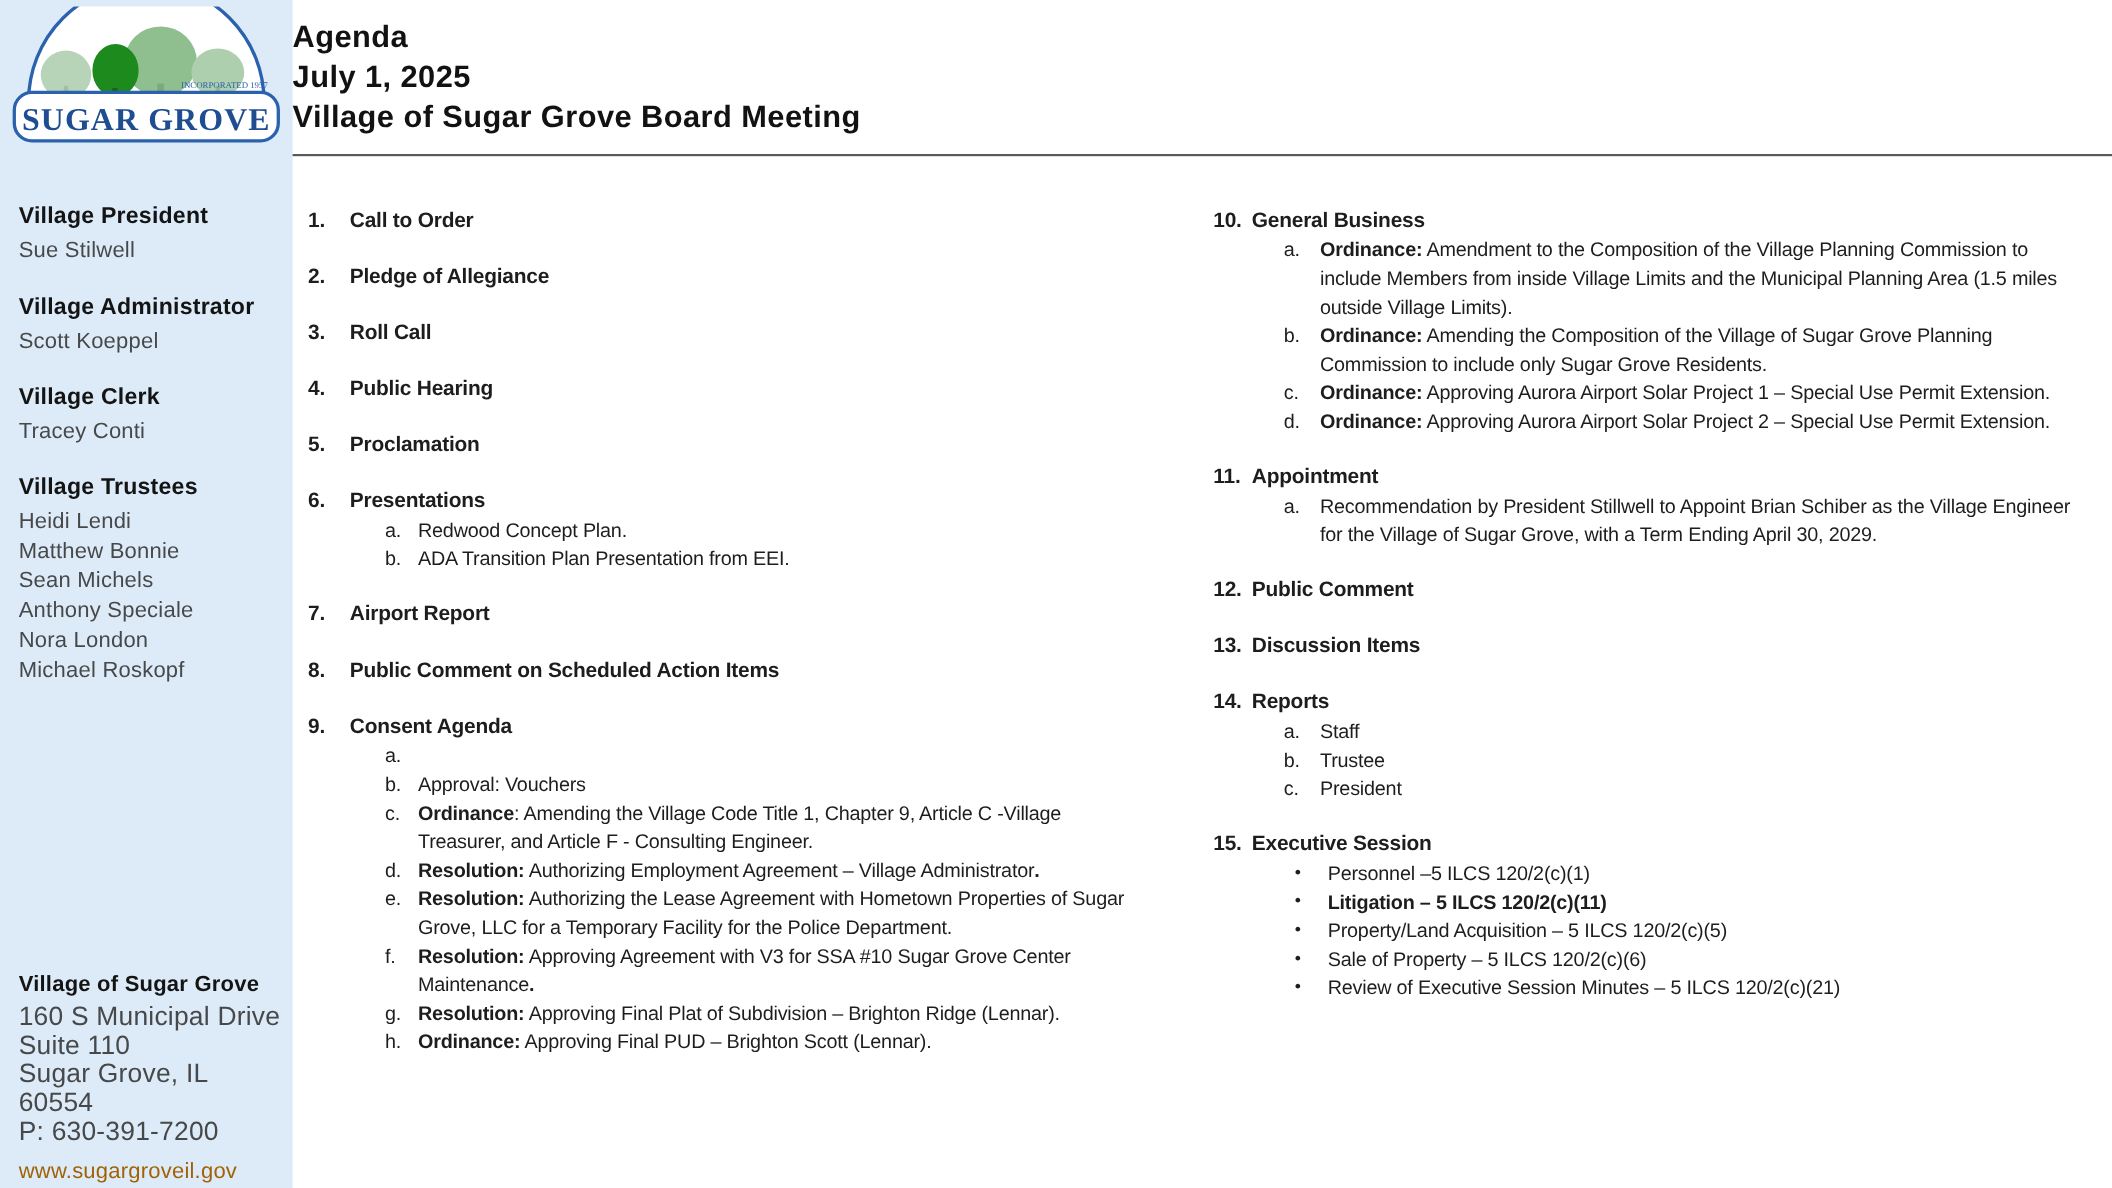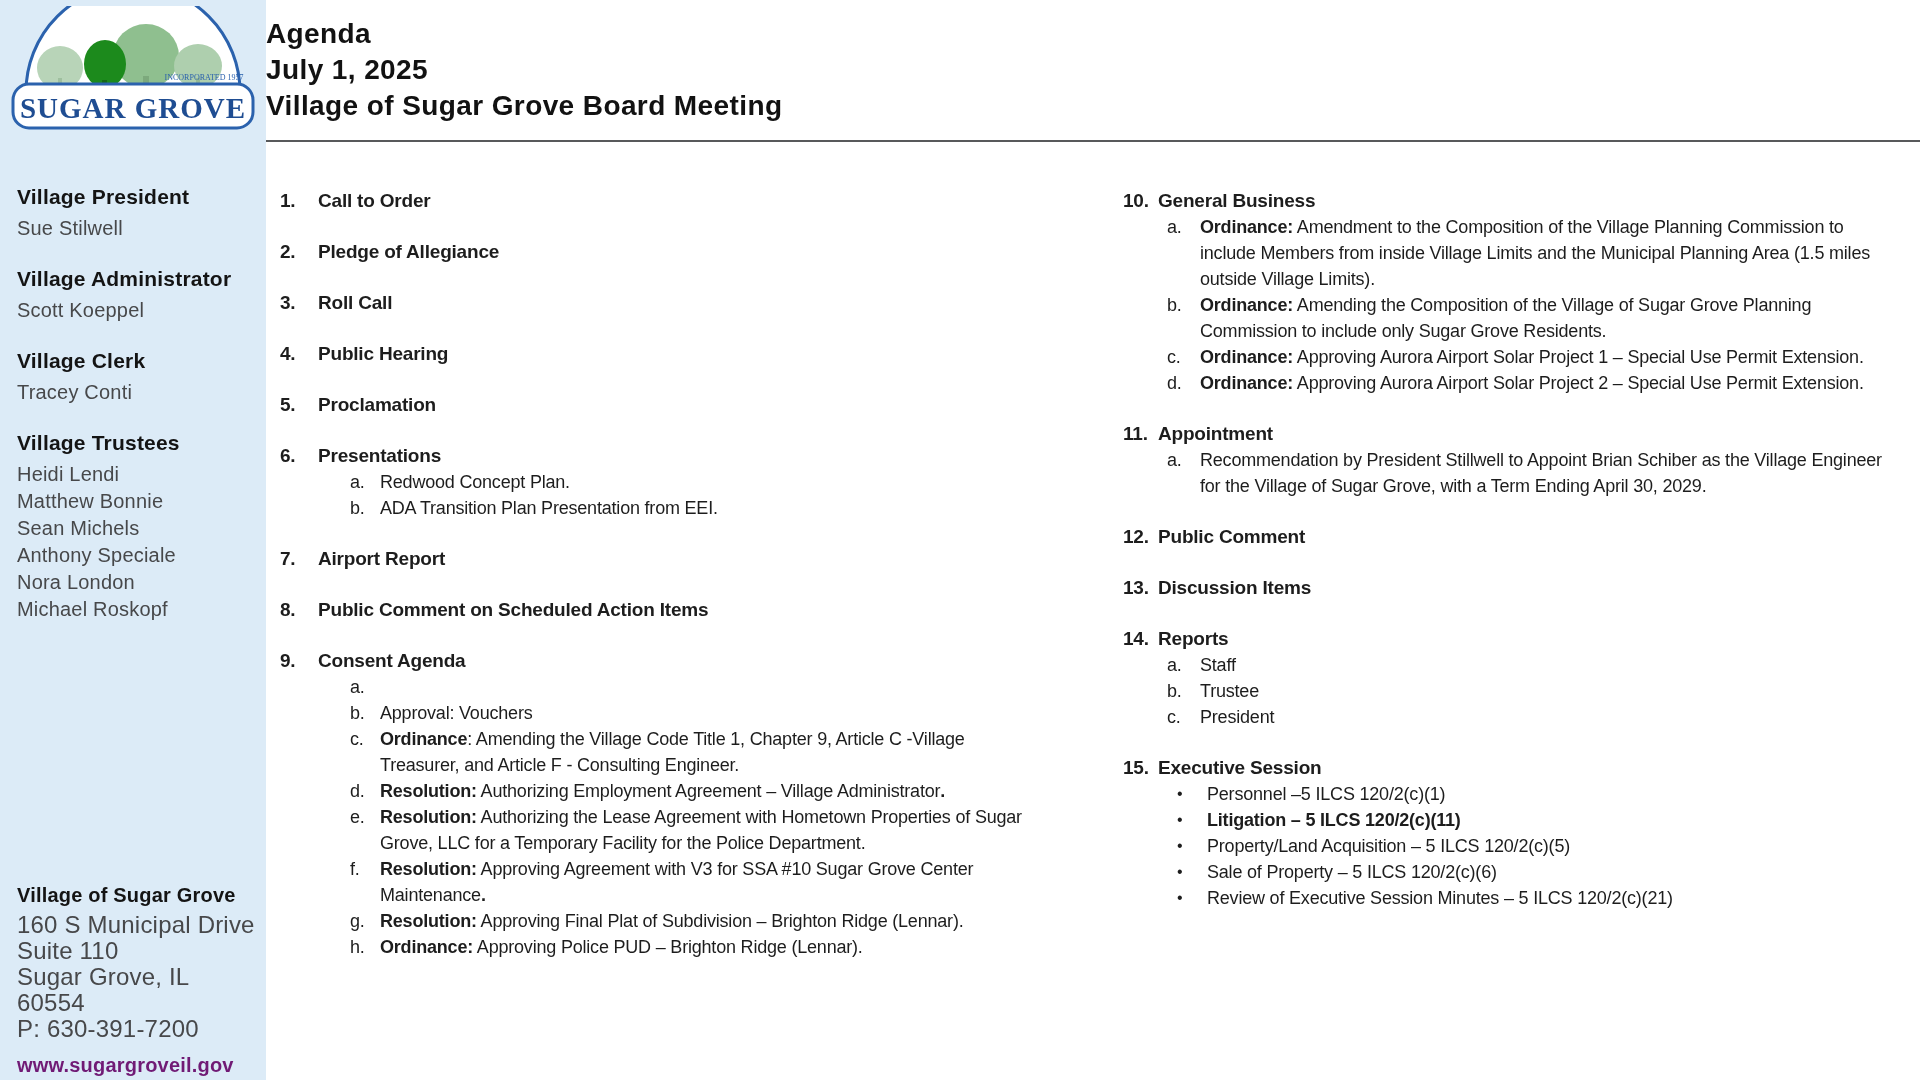--- a/index.html
+++ b/index.html
@@ -18,33 +18,33 @@
   
   .sidebar{position:absolute;left:0;top:0;width:266px;height:1080px;background:var(--sidebar-bg);}
   .logo{position:absolute;left:8px;top:6px;width:250px;height:128px;}
   .officials{position:absolute;left:17px;top:184px;width:240px;}
   .group{margin-bottom:24px;}
   .group-title{font-weight:bold;font-size:21px;line-height:26px;color:#141414;margin-bottom:5px;letter-spacing:.2px;}
   .group-name{font-size:20px;line-height:27px;color:var(--muted);letter-spacing:.2px;}
   .contact{position:absolute;left:17px;top:882px;width:240px;}
   .contact-org{font-weight:bold;font-size:20px;line-height:26px;color:#141414;margin-bottom:4px;letter-spacing:.2px;}
   .contact-line{font-size:24px;line-height:26px;color:var(--muted);letter-spacing:.2px;}
-  .contact-web{font-weight:bold;font-size:20px;line-height:26px;color:#701a75;margin-top:10px;letter-spacing:.2px;}
+  .contact-web{font-weight:normal;font-size:20px;line-height:26px;color:#a16207;margin-top:10px;letter-spacing:.2px;}
   
   .header{position:absolute;left:266px;right:0;top:16px;font-weight:bold;}
   .header div{font-size:28px;line-height:36px;letter-spacing:.4px;color:#121212;}
   .rule{position:absolute;left:266px;right:0;top:140px;height:2px;background:var(--rule);}
   
   .col{position:absolute;top:188px;}
   .col-left{left:280px;width:765px;}
   .col-right{left:1103px;width:805px;}
   .item{margin-bottom:25px;}
   .item-head{display:flex;font-weight:bold;font-size:19px;line-height:26px;letter-spacing:-.2px;}
   .col-left .num{flex:0 0 38px;}
-  .col-right .num{flex:0 0 35px;margin-left:20px;}
+  .col-right .num{flex:0 0 35px;}
   .sub{display:flex;font-size:18px;line-height:26px;letter-spacing:-.2px;}
   .col-left .sub{padding-left:70px;}
   .col-right .sub{padding-left:64px;}
   .col-left .sub-label{flex:0 0 30px;}
   .col-right .sub-label{flex:0 0 33px;}
   .col-left .sub-text{max-width:650px;}
   .col-right .sub-text{max-width:698px;}
   .bullet-row{display:flex;font-size:18px;line-height:26px;letter-spacing:-.2px;padding-left:74px;}
   .bullet-dot{flex:0 0 30px;font-size:16px;}
   .bullet-text{max-width:690px;}
@@ -205,21 +205,21 @@
           <div class="sub">
             <span class="sub-label">f.</span>
             <span class="sub-text"><b>Resolution:</b><span> Approving Agreement with V3 for SSA #10 Sugar Grove Center Maintenance</span><b>.</b></span>
           </div>
           <div class="sub">
             <span class="sub-label">g.</span>
             <span class="sub-text"><b>Resolution:</b><span> Approving Final Plat of Subdivision – Brighton Ridge (Lennar).</span></span>
           </div>
           <div class="sub">
             <span class="sub-label">h.</span>
-            <span class="sub-text"><b>Ordinance:</b><span> Approving Police PUD – Brighton Ridge (Lennar).</span></span>
+            <span class="sub-text"><b>Ordinance:</b><span> Approving Final PUD – Brighton Scott (Lennar).</span></span>
           </div>
         </div>
       </section>
     <section class="col col-right" id="col-right">
         <div class="item">
           <div class="item-head">
             <span class="num">10.</span>
             <span class="title">General Business</span>
           </div>
           <div class="sub">

